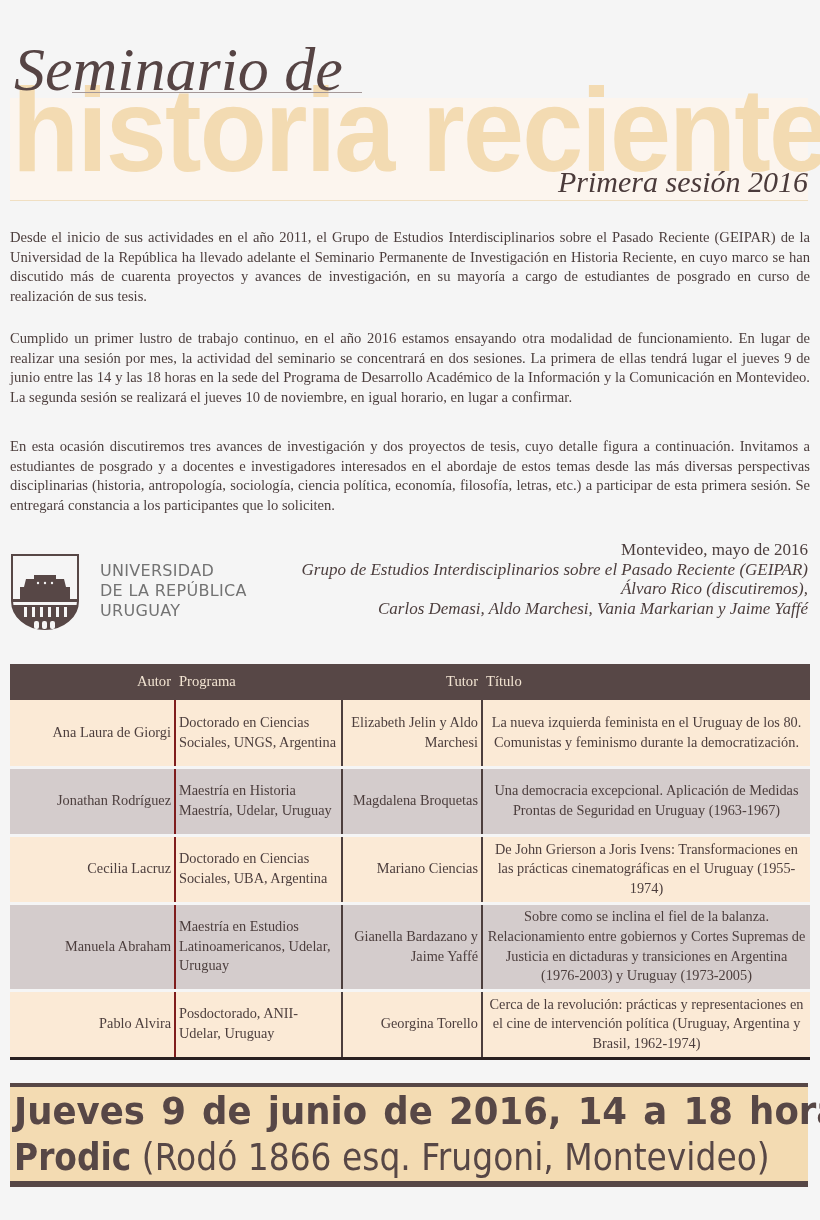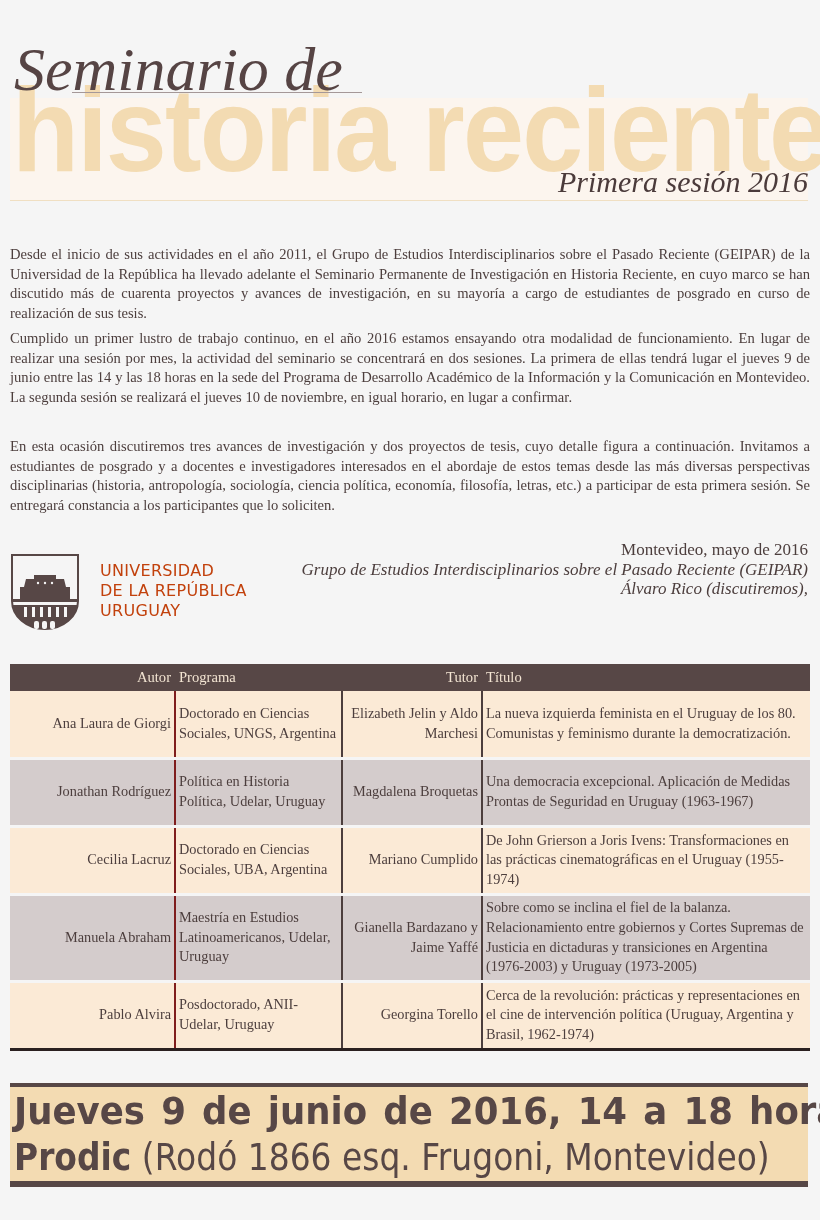--- a/index.html
+++ b/index.html
@@ -6,42 +6,42 @@
   body{width:820px;height:1220px;background:#f5f5f5;position:relative;overflow:hidden;color:#4e3f3e;font-family:"DejaVu Serif","Liberation Serif",serif;}
   .abs{position:absolute;}
   
   #title-bg{left:10px;top:98px;width:798px;height:102px;background:#fcf5ee;border-bottom:1px solid #f0dfc2;}
   #title-line{left:72px;top:92px;width:290px;height:1px;background:#a49898;}
   #title-big{left:12px;top:60px;font-family:"Liberation Sans",sans-serif;font-weight:bold;font-size:118px;line-height:140px;color:#f3dbb2;letter-spacing:-2px;transform:scaleX(0.93);transform-origin:left top;white-space:nowrap;}
   #title-top{left:14px;top:34px;font-family:"Liberation Serif",serif;font-style:italic;font-size:62px;line-height:70px;color:#564444;white-space:nowrap;}
   #title-sub{right:12px;top:158px;font-family:"Liberation Serif",serif;font-style:italic;font-size:30px;line-height:48px;color:#4b3b3b;white-space:nowrap;}
   
   .para{left:10px;width:800px;font-family:"Liberation Serif",serif;font-size:14.6px;line-height:19.6px;text-align:justify;color:#4c3e3d;margin:0;}
-  #p1{top:245px;}
+  #p1{top:228px;}
   #p2{top:329px;}
   #p3{top:437px;}
   
   #logo{left:10px;top:553px;width:70px;height:78px;}
-  #uni{left:100px;top:561px;font-family:"DejaVu Sans","Liberation Sans",sans-serif;font-size:16px;line-height:20px;color:#c2410c;letter-spacing:0.3px;}
+  #uni{left:100px;top:561px;font-family:"DejaVu Sans","Liberation Sans",sans-serif;font-size:16px;line-height:20px;color:#737373;letter-spacing:0.3px;}
   #uni div{white-space:nowrap;}
   
   #sig{right:12px;top:540px;text-align:right;font-family:"Liberation Serif",serif;font-size:17px;line-height:19.6px;color:#4c3e3d;}
   #sig .it{font-style:italic;}
   
   #tbl{left:10px;top:664px;width:800px;border-collapse:collapse;font-family:"Liberation Serif",serif;font-size:14.3px;line-height:19.6px;color:#4c3e3d;table-layout:fixed;}
-  #tbl th{background:#574746;color:#f2e4d2;font-weight:normal;height:27px;padding:0 4px;font-size:14.6px;}
+  #tbl th{background:#574746;color:#f2e4d2;font-weight:normal;height:36px;padding:0 4px;font-size:14.6px;}
   #tbl th.r{text-align:right;}
   #tbl th.l{text-align:left;}
   #tbl td{vertical-align:middle;padding:2px 3px;}
   #tbl tr.odd td{background:#fbead6;}
   #tbl tr.even td{background:#d4cccc;}
   #tbl td.a{text-align:right;border-right:2px solid #7f1d1d;}
   #tbl td.p{text-align:left;}
   #tbl td.t{text-align:right;border-left:2px solid #4c3e3d;border-right:2px solid #4c3e3d;margin-left:31px;}
-  #tbl td.ti{text-align:left;margin-left:18px;}
+  #tbl td.ti{text-align:center;margin-left:18px;}
   #tbl tr.body td{border-top:3px solid #f5f5f5;}
   #tbl tr.last td{border-bottom:3px solid #2a2020;}
   
   #banner{left:10px;top:1083px;width:798px;height:104px;background:#f3dbb2;border-top:4px solid #574746;border-bottom:6px solid #574746;box-sizing:border-box;}
   #b1{left:14px;top:1089px;font-family:"DejaVu Sans","Liberation Sans",sans-serif;font-weight:bold;font-size:37px;line-height:46px;color:#574746;white-space:nowrap;transform:scaleX(0.96);transform-origin:left top;word-spacing:4px;}
   #b2{left:14px;top:1135px;font-family:"DejaVu Sans","Liberation Sans",sans-serif;font-size:37px;line-height:46px;color:#574746;white-space:nowrap;transform:scaleX(0.89);transform-origin:left top;}
   #b2 b{font-weight:bold;}
 </style>
 </head>
 <body>
@@ -89,20 +89,21 @@
 <div class="abs" id="uni">
   <div>UNIVERSIDAD</div>
   <div>DE LA REPÚBLICA</div>
   <div>URUGUAY</div>
 </div>
 
 <div class="abs" id="sig">
   <div>Montevideo, mayo de 2016</div>
   <div class="it">Grupo de Estudios Interdisciplinarios sobre el Pasado Reciente (GEIPAR)</div>
   <div class="it">Álvaro Rico (discutiremos),</div>
+  <div class="it">Carlos Demasi, Aldo Marchesi, Vania Markarian y Jaime Yaffé</div>
 </div>
 
 <table class="abs" id="tbl">
   <colgroup>
       <col style="width:165px">
       <col style="width:167px">
       <col style="width:140px">
       <col style="width:328px">
     </colgroup>
   <thead>
@@ -115,28 +116,28 @@
   </thead>
   <tbody>
     <tr class="odd" style="height:67px">
       <td class="a">Ana Laura de Giorgi</td>
       <td class="p">Doctorado en Ciencias Sociales, UNGS, Argentina</td>
       <td class="t">Elizabeth Jelin y Aldo Marchesi</td>
       <td class="ti">La nueva izquierda feminista en el Uruguay de los 80. Comunistas y feminismo durante la democratización.</td>
     </tr>
     <tr class="even body" style="height:68px">
       <td class="a">Jonathan Rodríguez</td>
-      <td class="p">Política en Historia Política, Udelar, Uruguay</td>
+      <td class="p">Maestría en Historia Maestría, Udelar, Uruguay</td>
       <td class="t">Magdalena Broquetas</td>
       <td class="ti">Una democracia excepcional. Aplicación de Medidas Prontas de Seguridad en Uruguay (1963-1967)</td>
     </tr>
     <tr class="odd body" style="height:68px">
       <td class="a">Cecilia Lacruz</td>
       <td class="p">Doctorado en Ciencias Sociales, UBA, Argentina</td>
-      <td class="t">Mariano Cumplido</td>
+      <td class="t">Mariano Ciencias</td>
       <td class="ti">De John Grierson a Joris Ivens: Transformaciones en las prácticas cinematográficas en el Uruguay (1955-1974)</td>
     </tr>
     <tr class="even body" style="height:87px">
       <td class="a">Manuela Abraham</td>
       <td class="p">Maestría en Estudios Latinoamericanos, Udelar, Uruguay</td>
       <td class="t">Gianella Bardazano y Jaime Yaffé</td>
       <td class="ti">Sobre como se inclina el fiel de la balanza. Relacionamiento entre gobiernos y Cortes Supremas de Justicia en dictaduras y transiciones en Argentina (1976-2003) y Uruguay (1973-2005)</td>
     </tr>
     <tr class="odd body last" style="height:68px">
       <td class="a">Pablo Alvira</td>

